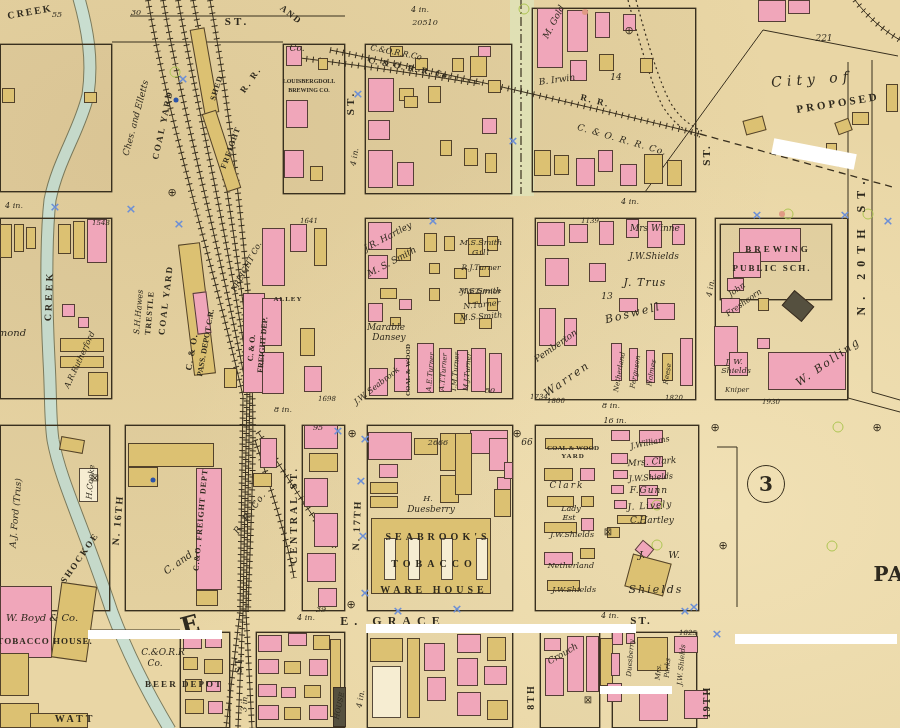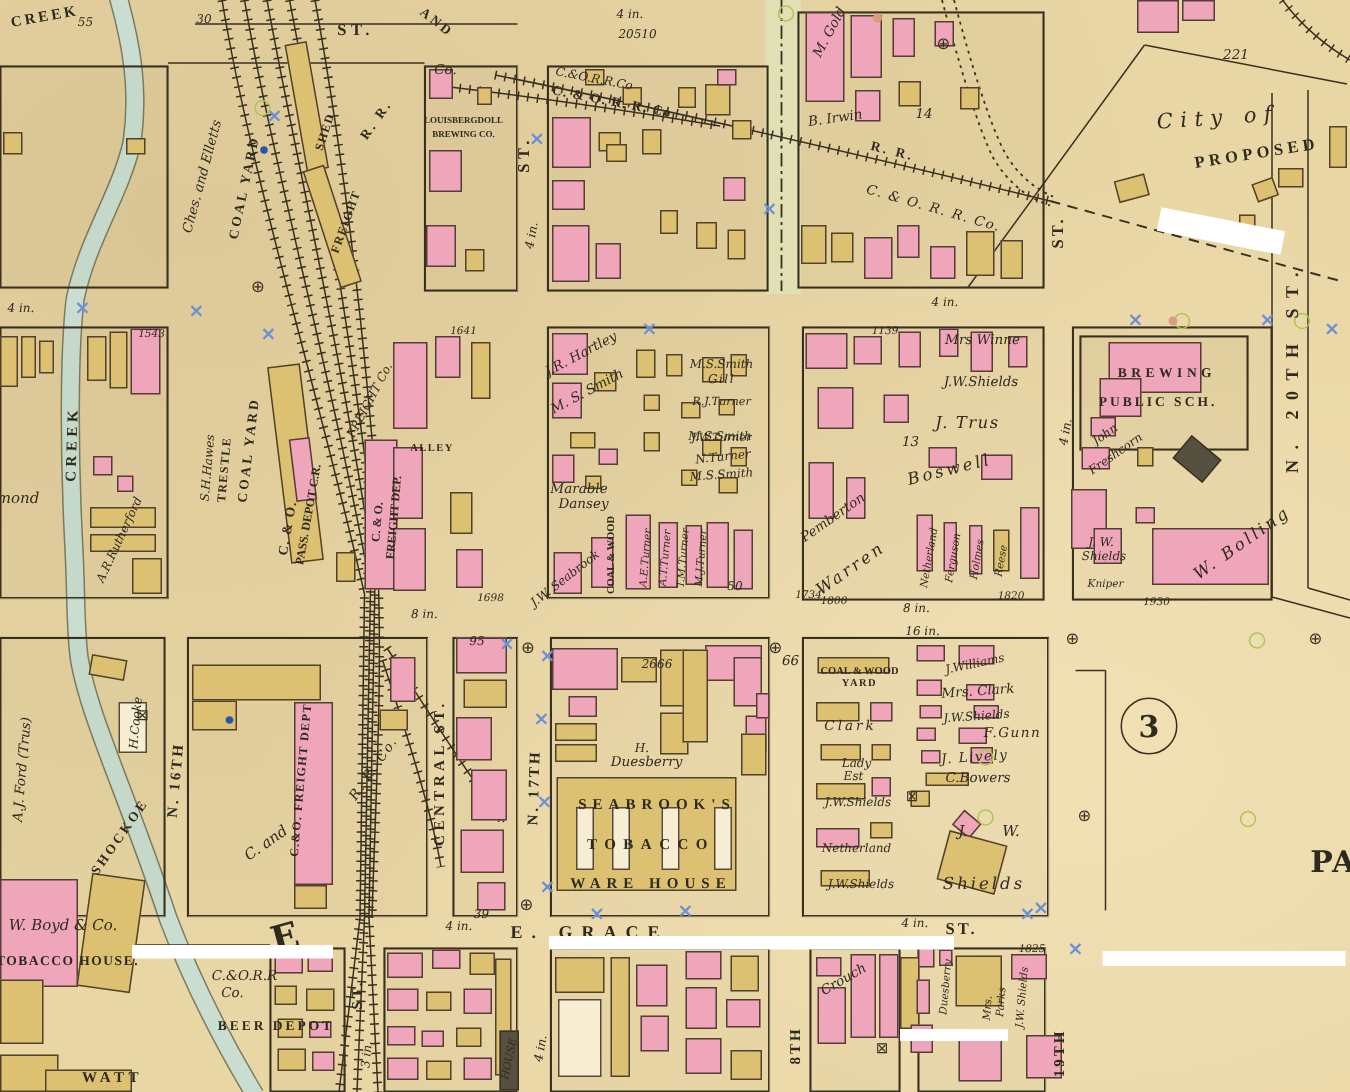--- a/index.html
+++ b/index.html
@@ -493,23 +493,23 @@
       <div class="lbl c" style="left: 573px; top: 456px; font-size: 7px; letter-spacing: 1px; transform: translate(-50%, -50%) rotate(0deg);">YARD</div>
       <div class="lbl n" style="left: 567px; top: 485px; font-size: 9px; letter-spacing: 2px; transform: translate(-50%, -50%) rotate(0deg);">Clark</div>
       <div class="lbl n" style="left: 571px; top: 509px; font-size: 8px; letter-spacing: 0px; transform: translate(-50%, -50%) rotate(0deg);">Lady</div>
       <div class="lbl n" style="left: 569px; top: 518px; font-size: 8px; letter-spacing: 0px; transform: translate(-50%, -50%) rotate(0deg); font-style: italic;">Est</div>
       <div class="lbl n" style="left: 572px; top: 535px; font-size: 8px; letter-spacing: 0px; transform: translate(-50%, -50%) rotate(0deg);">J.W.Shields</div>
       <div class="lbl n" style="left: 571px; top: 566px; font-size: 8px; letter-spacing: 0px; transform: translate(-50%, -50%) rotate(0deg);">Netherland</div>
       <div class="lbl n" style="left: 574px; top: 590px; font-size: 8px; letter-spacing: 0px; transform: translate(-50%, -50%) rotate(0deg);">J.W.Shields</div>
       <div class="lbl n" style="left: 650px; top: 443px; font-size: 8px; letter-spacing: 0px; transform: translate(-50%, -50%) rotate(-12deg);">J.Williams</div>
       <div class="lbl n" style="left: 652px; top: 462px; font-size: 9px; letter-spacing: 0px; transform: translate(-50%, -50%) rotate(-4deg);">Mrs. Clark</div>
       <div class="lbl n" style="left: 651px; top: 478px; font-size: 8px; letter-spacing: 0px; transform: translate(-50%, -50%) rotate(-4deg);">J.W.Shields</div>
-      <div class="lbl n" style="left: 675px; top: 490px; font-size: 9px; letter-spacing: 1px; transform: translate(-50%, -50%) rotate(0deg); text-align: center;">F.Gunn</div>
+      <div class="lbl n" style="left: 649px; top: 490px; font-size: 9px; letter-spacing: 1px; transform: translate(-50%, -50%) rotate(0deg); text-align: center;">F.Gunn</div>
       <div class="lbl n" style="left: 650px; top: 506px; font-size: 9px; letter-spacing: 1px; transform: translate(-50%, -50%) rotate(-4deg);">J. Lively</div>
-      <div class="lbl n" style="left: 652px; top: 520px; font-size: 9px; letter-spacing: 0px; transform: translate(-50%, -50%) rotate(0deg);">C.Bowers</div>
+      <div class="lbl n" style="left: 652px; top: 520px; font-size: 9px; letter-spacing: 0px; transform: translate(-50%, -50%) rotate(0deg);">C.Hartley</div>
       <div class="lbl n" style="left: 642px; top: 555px; font-size: 10px; letter-spacing: 0px; transform: translate(-50%, -50%) rotate(0deg);">J.</div>
       <div class="lbl n" style="left: 674px; top: 555px; font-size: 10px; letter-spacing: 0px; transform: translate(-50%, -50%) rotate(0deg);">W.</div>
       <div class="lbl n" style="left: 656px; top: 589px; font-size: 11px; letter-spacing: 2px; transform: translate(-50%, -50%) rotate(0deg);">Shields</div>
       <div class="lbl b" style="left: 766px; top: 484px; font-size: 20px; letter-spacing: 0px; transform: translate(-50%, -50%) rotate(0deg);">3</div>
       <div class="lbl b" style="left: 889px; top: 574px; font-size: 20px; letter-spacing: 1px; transform: translate(-50%, -50%) rotate(0deg);">PA</div>
       <div class="lbl c" style="left: 393px; top: 621px; font-size: 12px; letter-spacing: 6px; transform: translate(-50%, -50%) rotate(0deg);">E. GRACE</div>
       <div class="lbl i" style="left: 306px; top: 618px; font-size: 8px; letter-spacing: 0px; transform: translate(-50%, -50%) rotate(0deg);">4 in.</div>
       <div class="lbl i" style="left: 610px; top: 616px; font-size: 8px; letter-spacing: 0px; transform: translate(-50%, -50%) rotate(0deg);">4 in.</div>
       <div class="lbl c" style="left: 641px; top: 620px; font-size: 11px; letter-spacing: 2px; transform: translate(-50%, -50%) rotate(0deg);">ST.</div>
       <div class="lbl n" style="left: 42px; top: 618px; font-size: 10px; letter-spacing: 0px; transform: translate(-50%, -50%) rotate(0deg);">W. Boyd &amp; Co.</div>

